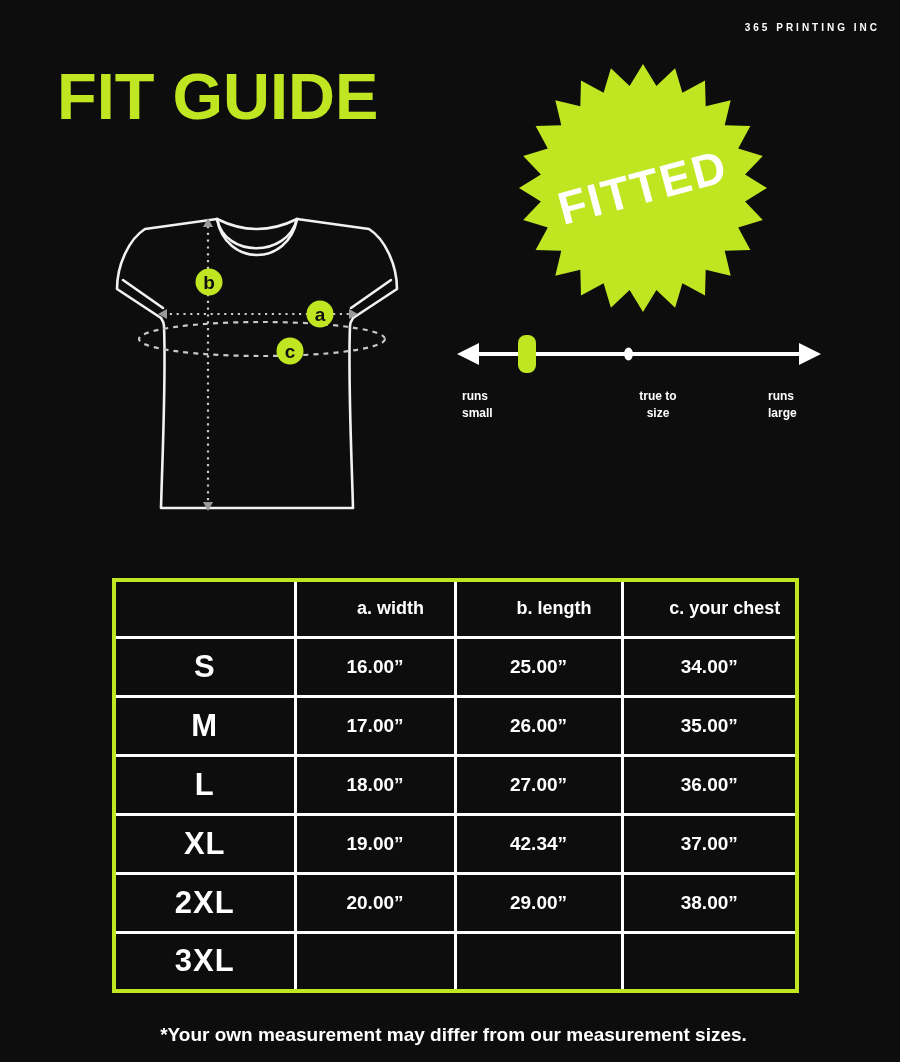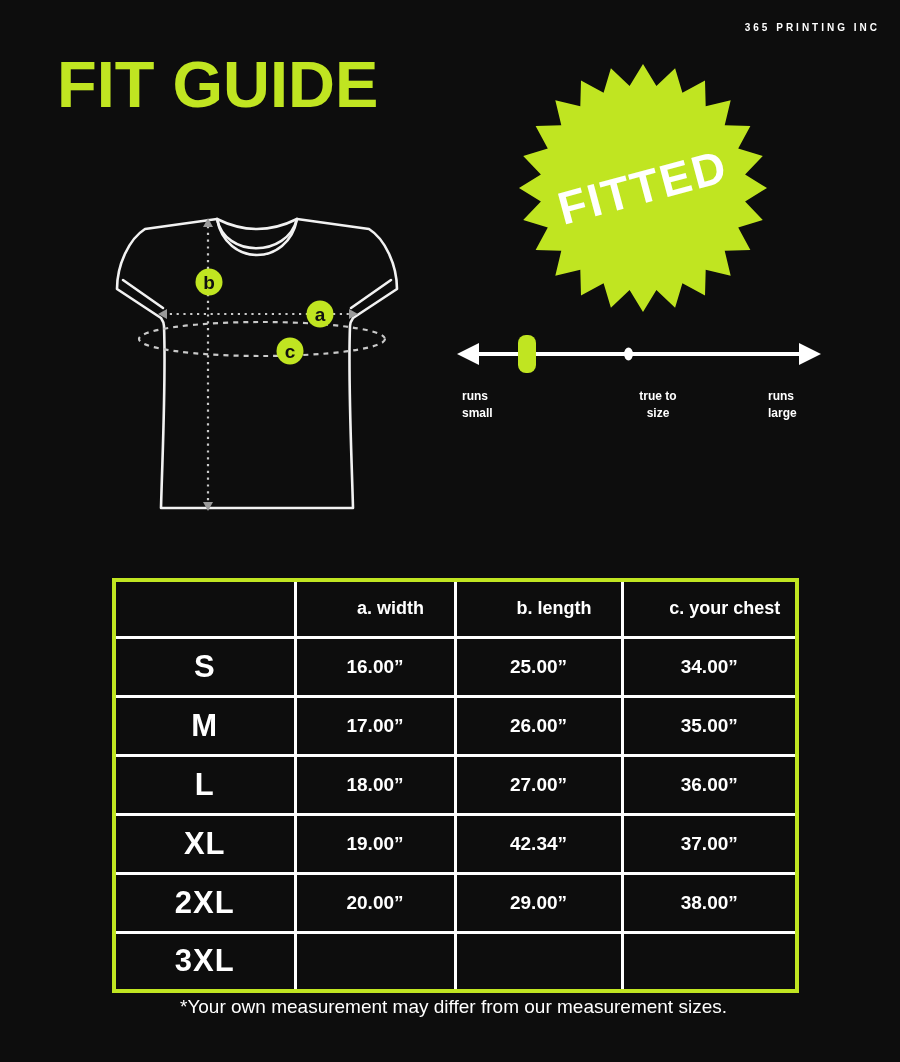--- a/index.html
+++ b/index.html
@@ -13,21 +13,21 @@
     width:900px;height:1062px;background:var(--bg);
     font-family:"Liberation Sans",sans-serif;color:var(--text);overflow:hidden;
   }
   .canvas{position:relative;width:900px;height:1062px;background:var(--bg);}
 
   .brand{
     position:absolute;top:22px;right:20px;
     font-size:10px;font-weight:700;letter-spacing:3px;white-space:nowrap;
   }
 
-  .titleblock{position:absolute;left:57px;top:52px;width:332px;}
+  .titleblock{position:absolute;left:57px;top:64px;width:332px;}
   .title{
     font-size:65px;font-weight:700;line-height:1;color:var(--accent);
     white-space:nowrap;letter-spacing:0;
   }
   .subtitle{
     margin-top:7px;font-size:26px;font-weight:700;text-align:right;
     letter-spacing:.5px;white-space:nowrap;
   }
 
   .badge{position:absolute;left:517px;top:62px;width:252px;height:252px;}
@@ -54,22 +54,22 @@
     border:3px solid #ffffff;text-align:center;vertical-align:middle;padding:0;
     color:var(--text);
   }
   .size-table thead tr{height:57px;}
   .size-table tbody tr{height:59px;}
   .size-table th{font-size:18px;font-weight:700;padding-left:31px;}
   .size-cell{font-size:31px;font-weight:700;letter-spacing:1px;}
   .value-cell{font-size:19px;font-weight:700;}
 
   .footnote{
-    position:absolute;left:112px;top:996px;width:683px;text-align:center;
-    font-size:19px;font-weight:400;
+    position:absolute;left:112px;top:1024px;width:683px;text-align:center;
+    font-size:19px;font-weight:700;
   }
 </style>
 </head>
 <body>
 
 <div class="canvas">
 
   <div class="brand">365 PRINTING INC</div>
 
   <div class="titleblock">

